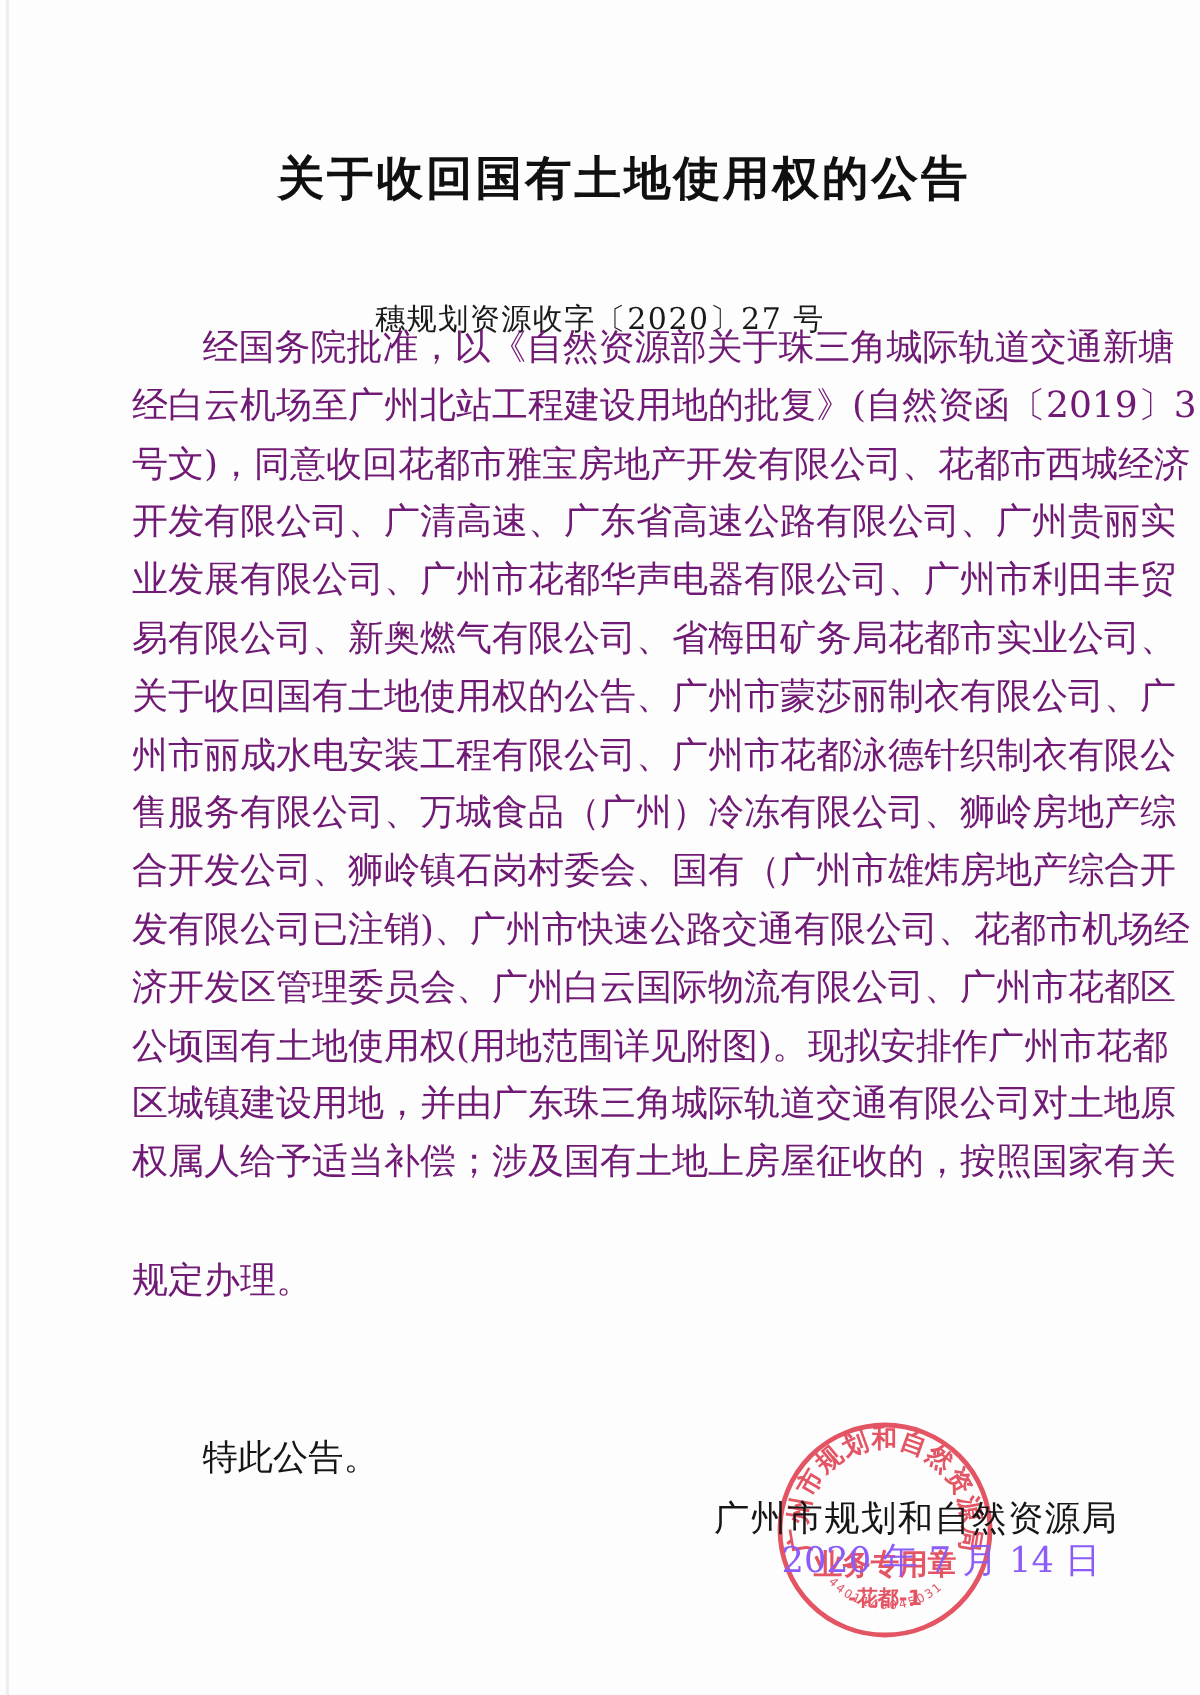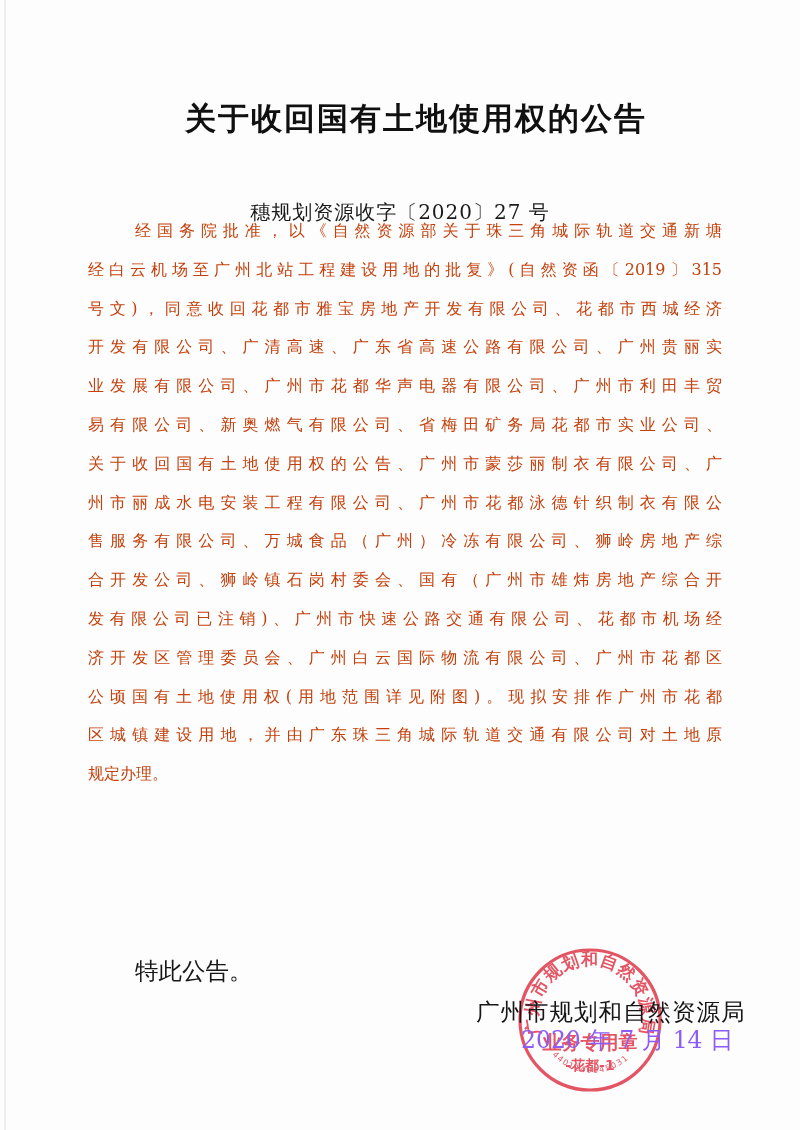--- a/index.html
+++ b/index.html
@@ -50,28 +50,29 @@
     }
     .body-text {
       position: absolute;
       left: 88px;
       top: 212px;
       width: 634px;
     }
     .line {
       height: 38.8px;
       line-height: 38.8px;
-      font-size: 16px;
+      font-size: 24px;
       white-space: nowrap;
       text-align: justify;
       text-align-last: justify;
-      color: #c2410c;
+      color: #701a75;
     }
     .line.last {
       text-align-last: left;
+      margin-top: 40px;
     }
     .line.indent {
       padding-left: 47px;
     }
     .closing {
       position: absolute;
       left: 135px;
       top: 955px;
       font-size: 23.5px;
       color: #161616;
@@ -122,20 +123,21 @@
     <div class="line">业发展有限公司、广州市花都华声电器有限公司、广州市利田丰贸</div>
     <div class="line">易有限公司、新奥燃气有限公司、省梅田矿务局花都市实业公司、</div>
     <div class="line">关于收回国有土地使用权的公告、广州市蒙莎丽制衣有限公司、广</div>
     <div class="line">州市丽成水电安装工程有限公司、广州市花都泳德针织制衣有限公</div>
     <div class="line">售服务有限公司、万城食品（广州）冷冻有限公司、狮岭房地产综</div>
     <div class="line">合开发公司、狮岭镇石岗村委会、国有（广州市雄炜房地产综合开</div>
     <div class="line">发有限公司已注销)、广州市快速公路交通有限公司、花都市机场经</div>
     <div class="line">济开发区管理委员会、广州白云国际物流有限公司、广州市花都区</div>
     <div class="line">公顷国有土地使用权(用地范围详见附图)。现拟安排作广州市花都</div>
     <div class="line">区城镇建设用地，并由广东珠三角城际轨道交通有限公司对土地原</div>
+    <div class="line">权属人给予适当补偿；涉及国有土地上房屋征收的，按照国家有关</div>
     <div class="line last">规定办理。</div>
   </div>
 
   <div class="closing">特此公告。</div>
 
   <div class="seal">
     <svg viewBox="0 0 150 150">
       <defs>
         <path id="sealTopArc" d="M 24 82 A 52 52 0 1 1 126 82" fill="none"></path>
         <path id="sealBottomArc" d="M 30 100 A 54 54 0 0 0 122 104" fill="none"></path>

